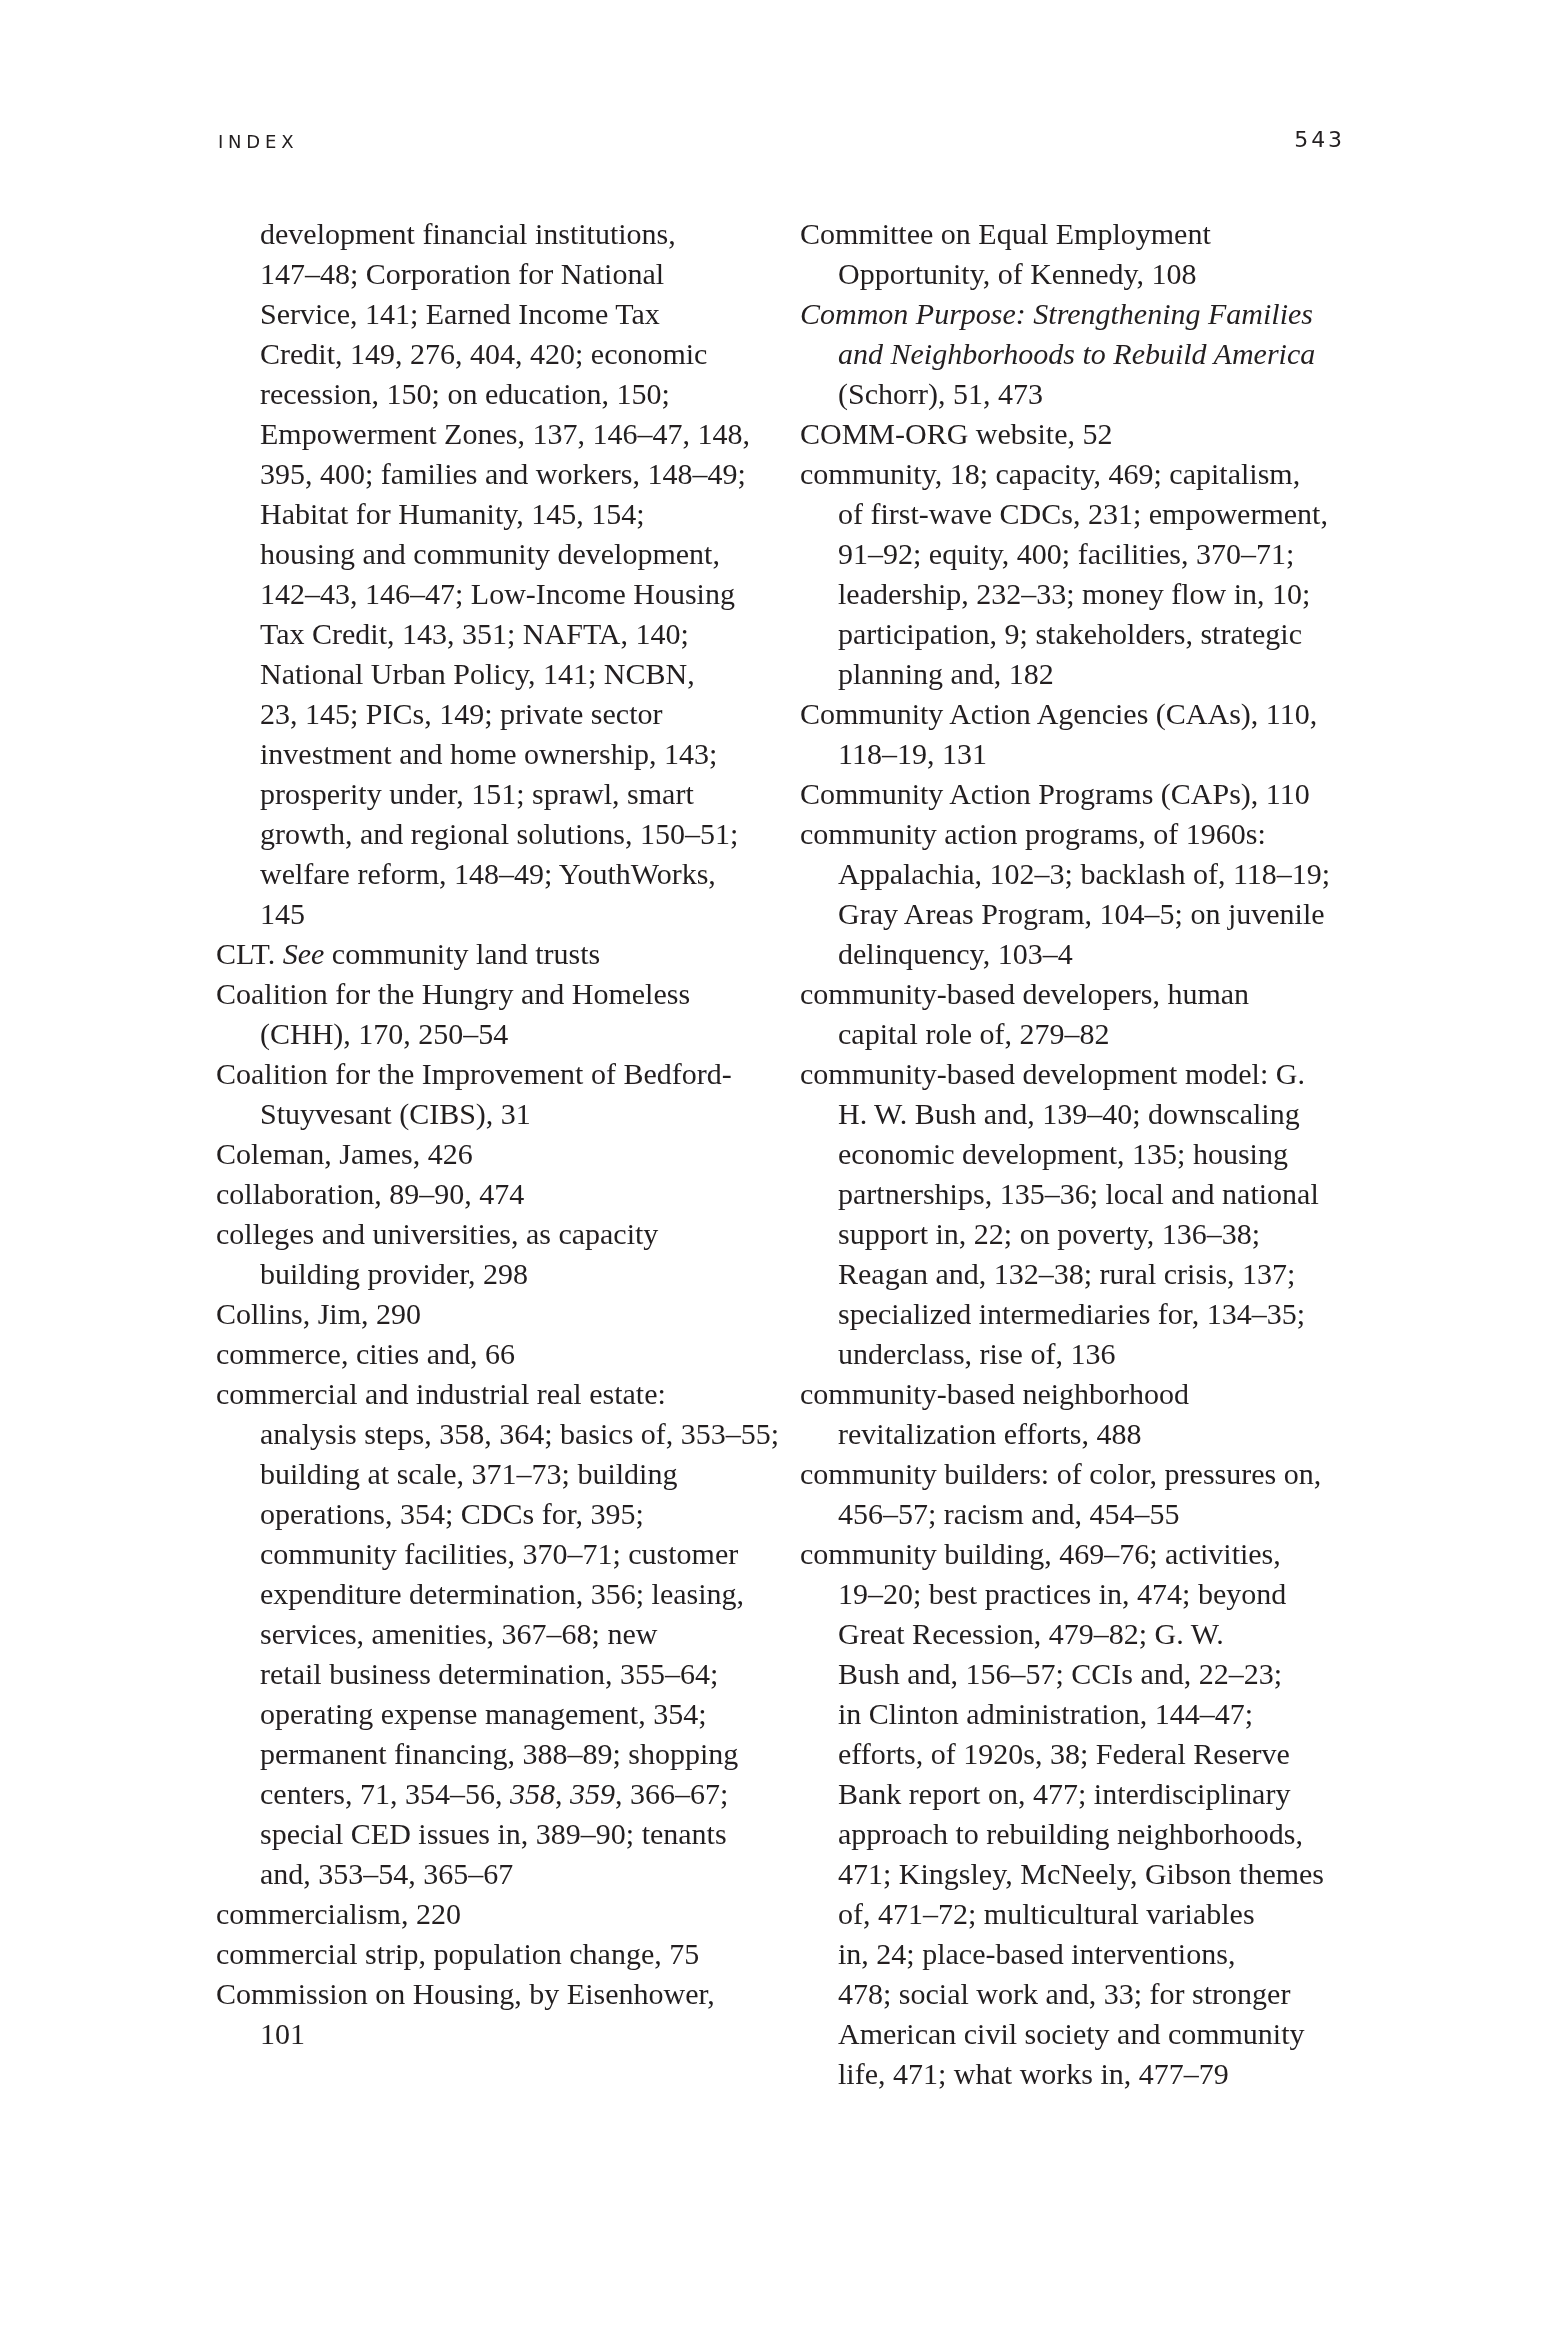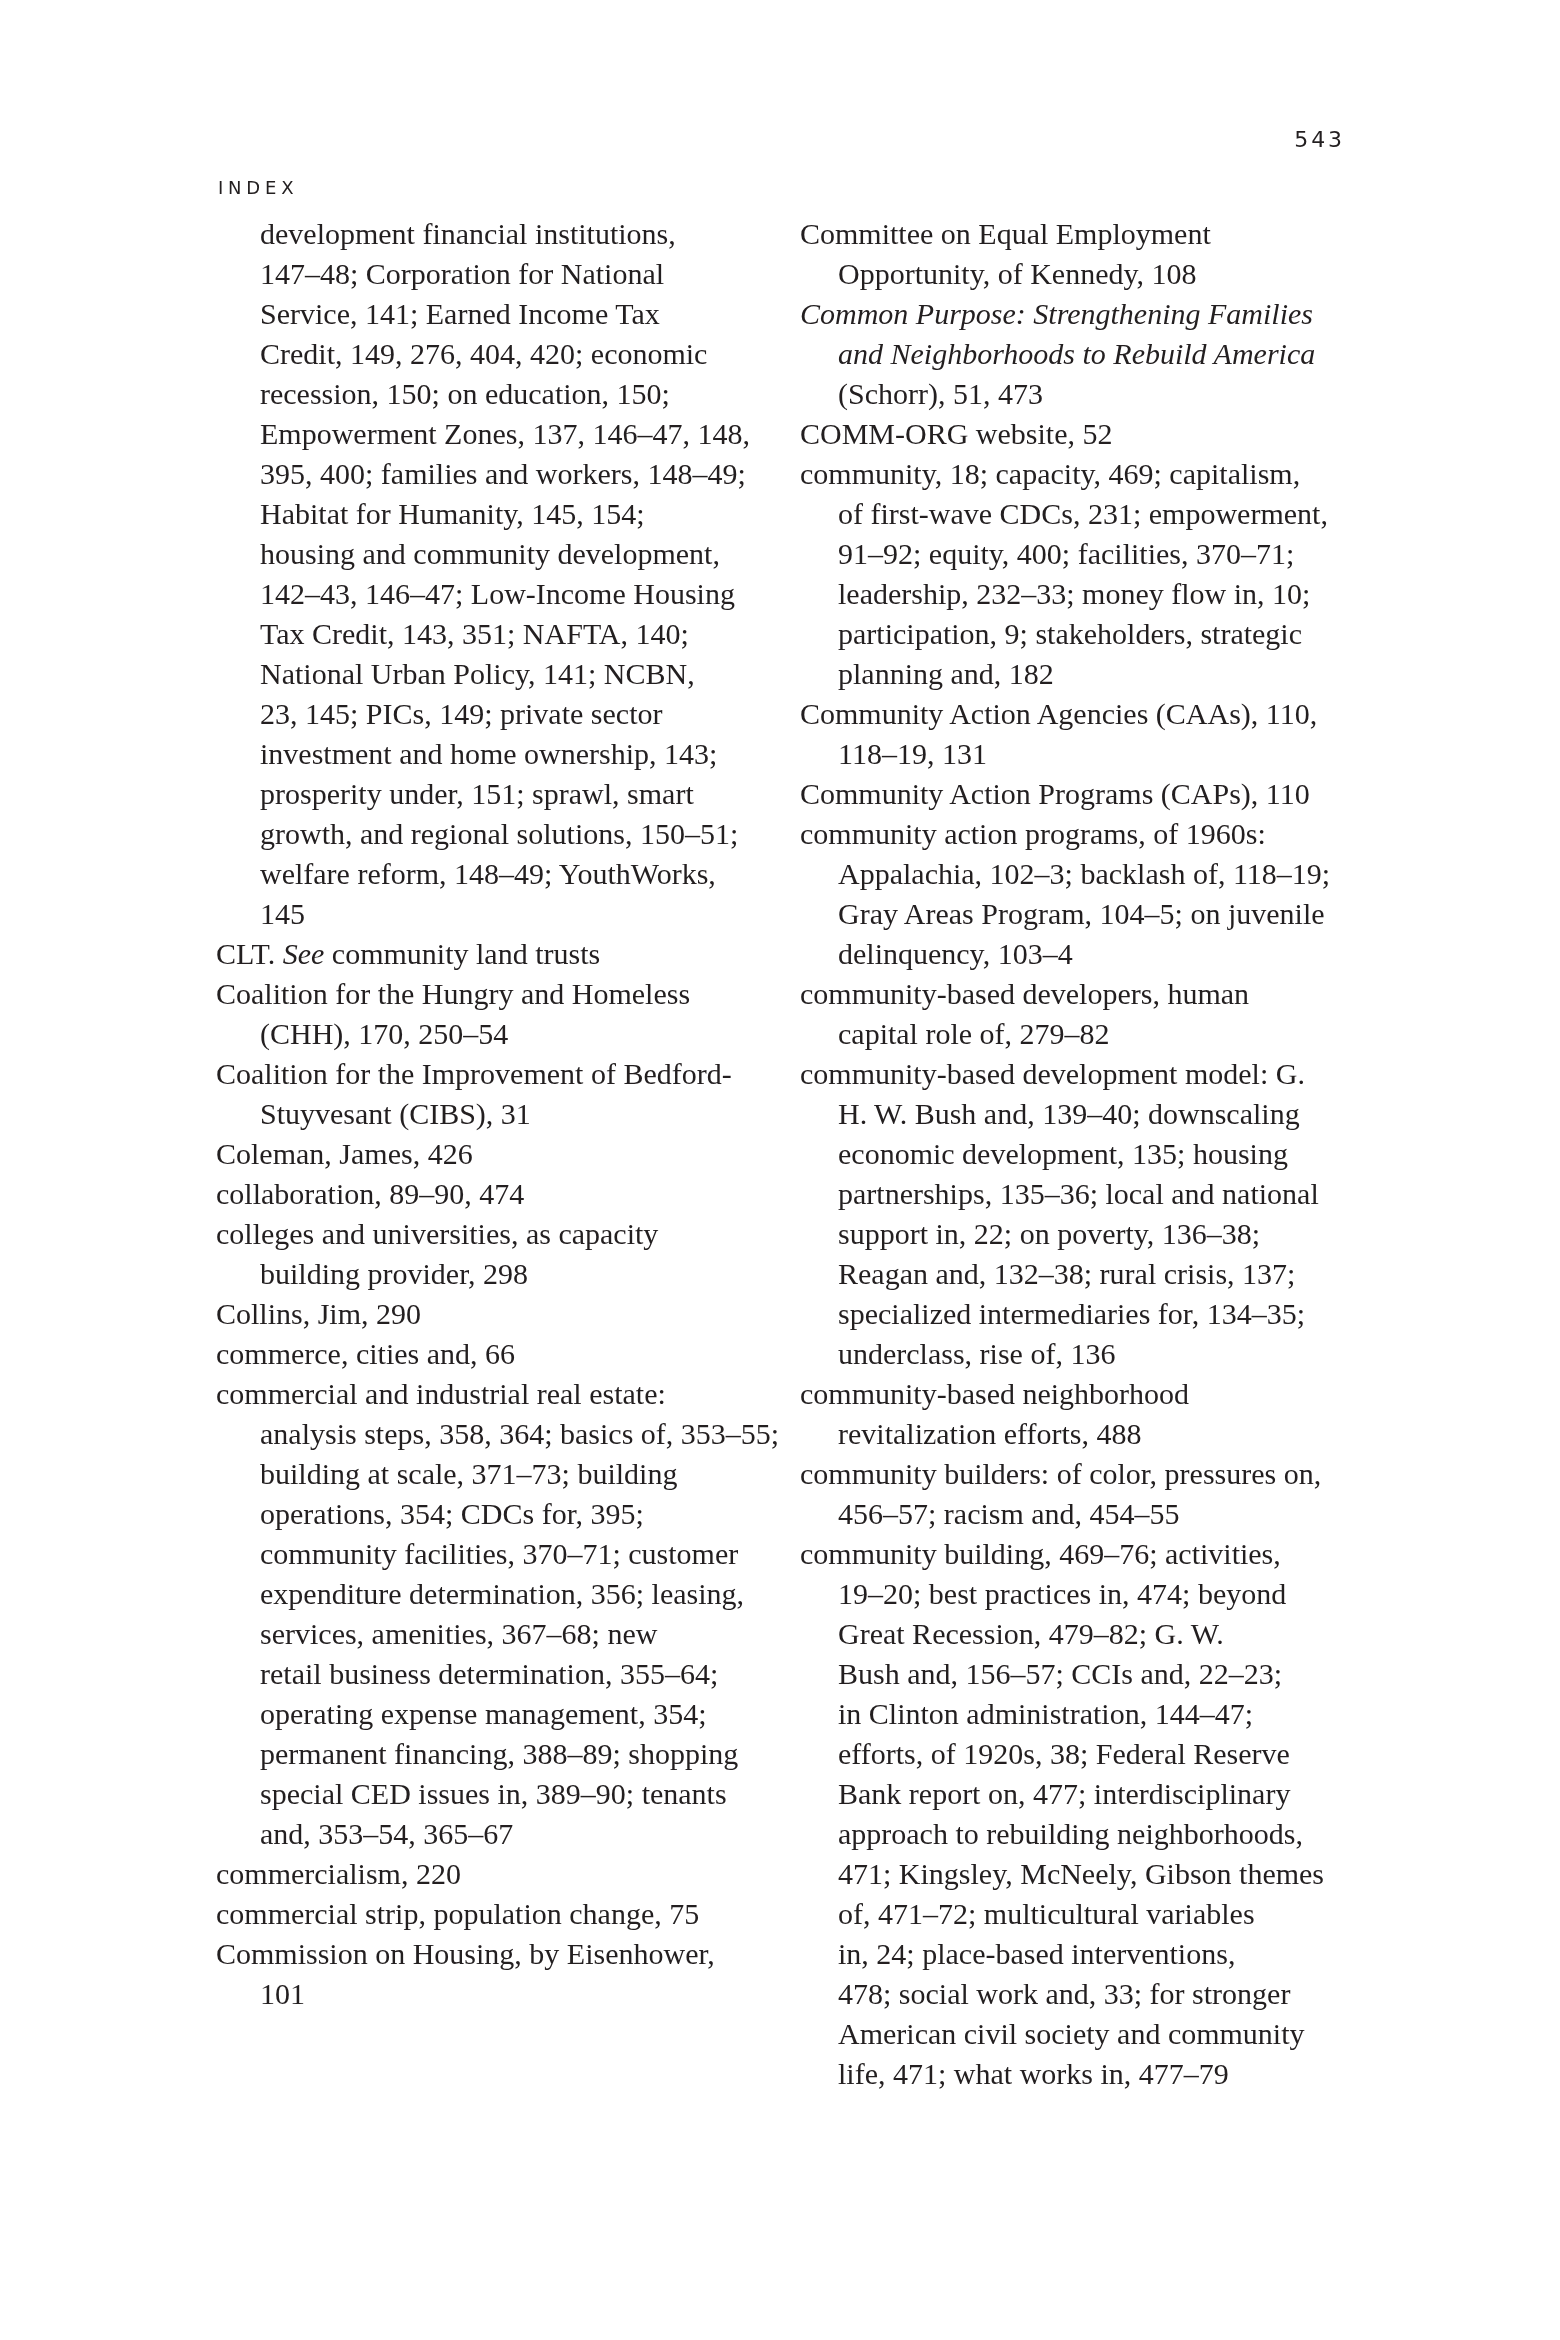--- a/index.html
+++ b/index.html
@@ -1,17 +1,17 @@
 <!DOCTYPE html>
 <html><head>
 <meta charset="utf-8">
 <style>
   html, body { margin: 0; padding: 0; background: #ffffff; }
   body { width: 1561px; height: 2341px; position: relative; overflow: hidden; color: #231f20; }
-  .running-head { position: absolute; top: 131px; left: 218px; font-family: "DejaVu Sans", sans-serif; font-size: 18px; letter-spacing: 4.8px; color: #231f20; margin-top: 46px; }
+  .running-head { position: absolute; top: 131px; left: 218px; font-family: "DejaVu Sans", sans-serif; font-size: 18px; letter-spacing: 4.8px; color: #231f20; }
   .page-number { position: absolute; top: 127px; left: 1286px; width: 59px; text-align: right; font-family: "DejaVu Sans", sans-serif; font-weight: normal; font-size: 22px; letter-spacing: 2.9px; color: #231f20; }
   .column { position: absolute; top: 214px; font-family: "Liberation Serif", serif; font-size: 30px; line-height: 40px; }
   .col-left { left: 216px; width: 574px; }
   .col-right { left: 800px; width: 574px; }
   .line { white-space: nowrap; display: block; height: 40px; }
   .line.indent { padding-left: 44px; }
   .col-right .line.indent { padding-left: 38px; }
   .it { font-style: italic; }
 </style>
 </head>
@@ -53,20 +53,21 @@
     <div class="line"><span>commercial and industrial real estate:</span></div>
     <div class="line indent"><span>analysis steps, 358, 364; basics of, 353–55;</span></div>
     <div class="line indent"><span>building at scale, 371–73; building</span></div>
     <div class="line indent"><span>operations, 354; CDCs for, 395;</span></div>
     <div class="line indent"><span>community facilities, 370–71; customer</span></div>
     <div class="line indent"><span>expenditure determination, 356; leasing,</span></div>
     <div class="line indent"><span>services, amenities, 367–68; new</span></div>
     <div class="line indent"><span>retail business determination, 355–64;</span></div>
     <div class="line indent"><span>operating expense management, 354;</span></div>
     <div class="line indent"><span>permanent financing, 388–89; shopping</span></div>
+    <div class="line indent"><span>centers, 71, 354–56, </span><span class="it">358</span><span>, </span><span class="it">359</span><span>, 366–67;</span></div>
     <div class="line indent"><span>special CED issues in, 389–90; tenants</span></div>
     <div class="line indent"><span>and, 353–54, 365–67</span></div>
     <div class="line"><span>commercialism, 220</span></div>
     <div class="line"><span>commercial strip, population change, 75</span></div>
     <div class="line"><span>Commission on Housing, by Eisenhower,</span></div>
     <div class="line indent"><span>101</span></div>
   </div>
 <div class="column col-right">
     <div class="line"><span>Committee on Equal Employment</span></div>
     <div class="line indent"><span>Opportunity, of Kennedy, 108</span></div>

